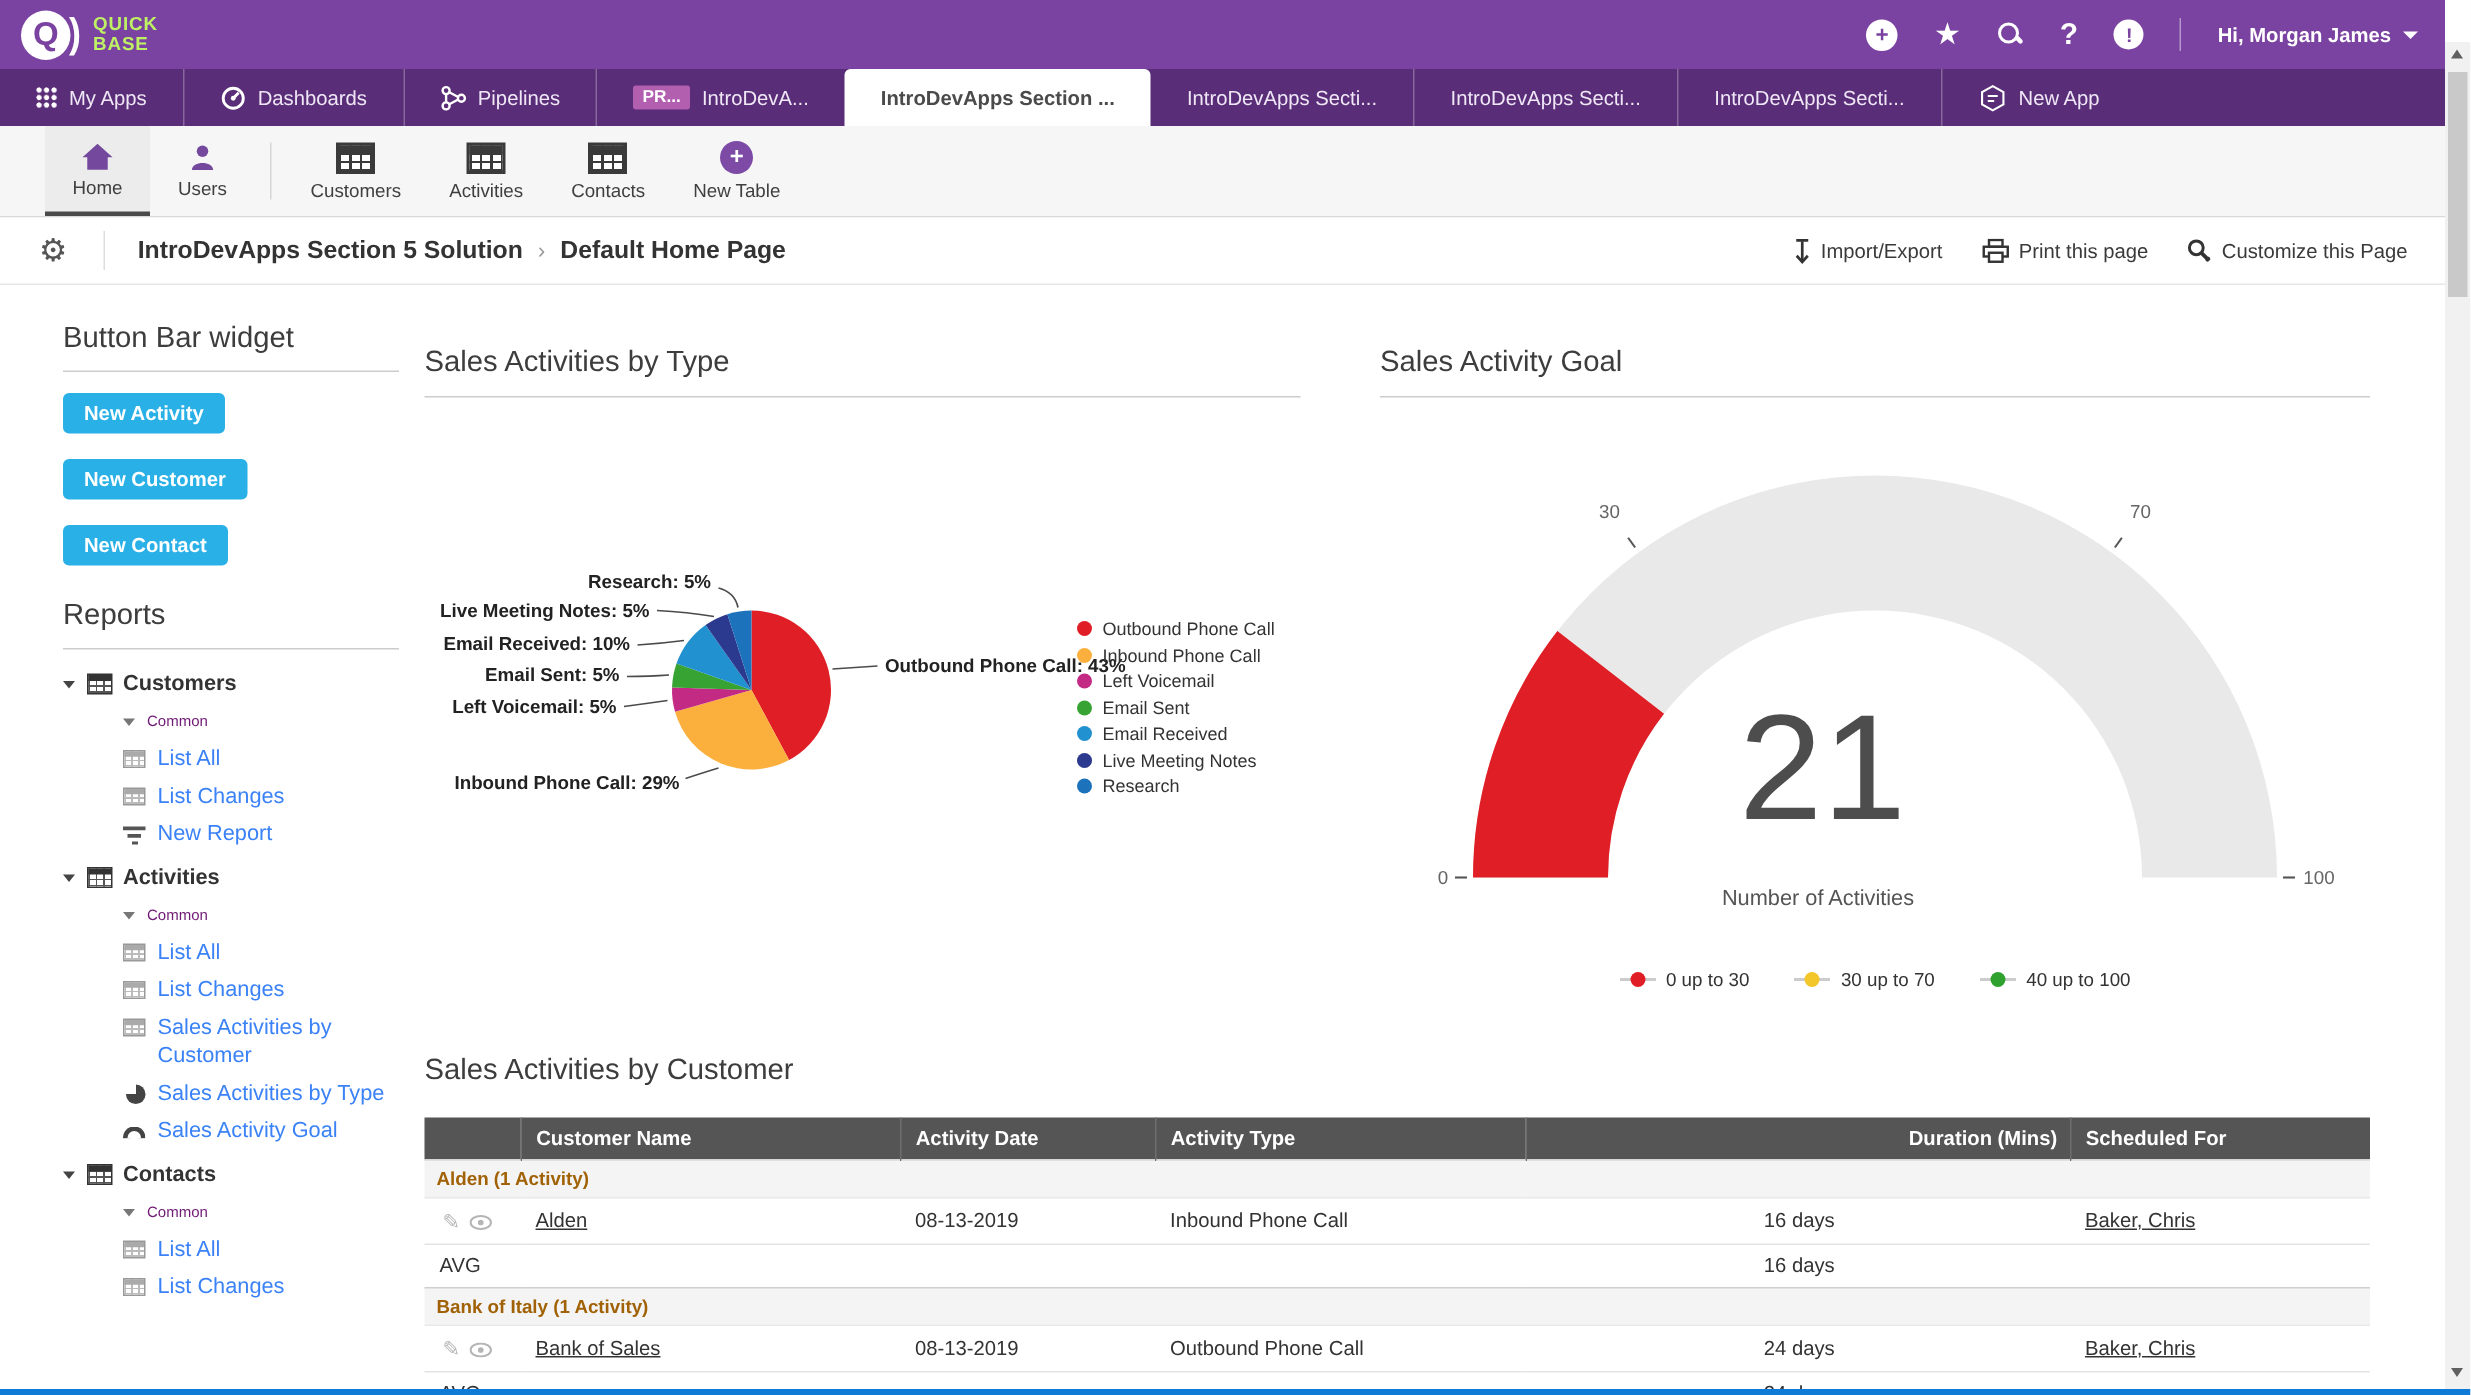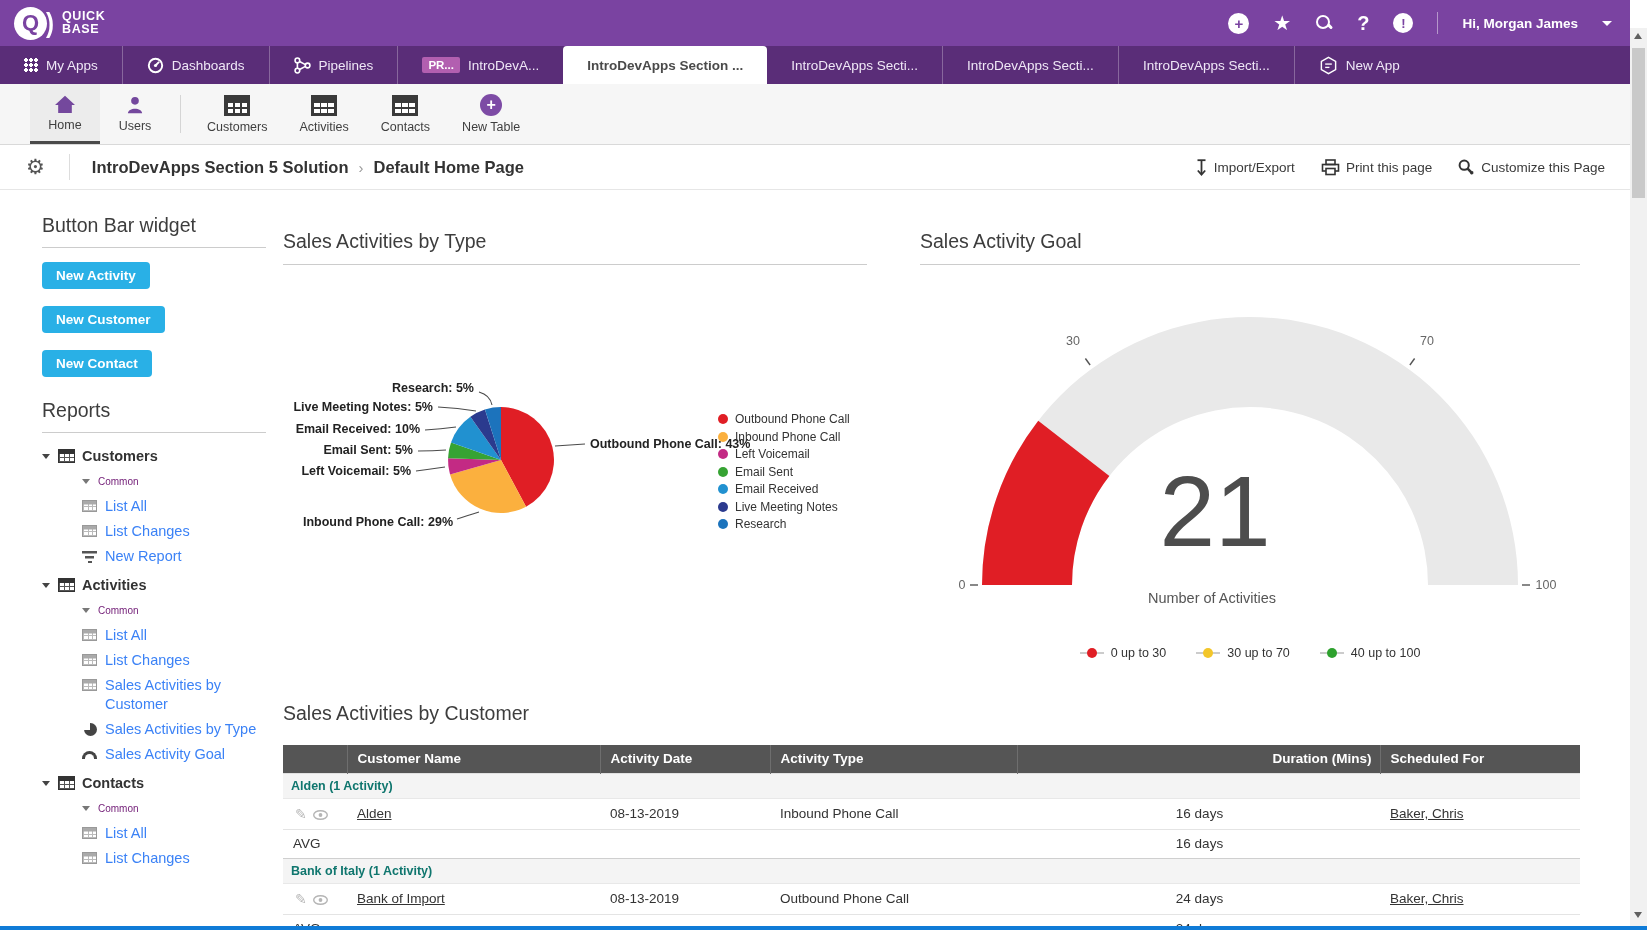--- a/index.html
+++ b/index.html
@@ -7,37 +7,37 @@
     font-family:"Liberation Sans", sans-serif; color:#333; }
   .screen { position:relative; width:1647px; height:930px; background:#fff; }
 
   
   .topbar { position:absolute; left:0; top:0; width:1630px; height:46px;
     background:#7a43a1; display:flex; align-items:center; padding:0 18px 0 14px; }
   .logo { display:flex; align-items:center; gap:2px; }
   .logo-disc { width:33px; height:33px; border-radius:50%; background:#fff; color:#7a43a1;
     font-weight:bold; font-size:22px; display:flex; align-items:center; justify-content:center; }
   .logo-paren { color:#fff; font-size:24px; font-weight:bold; margin-left:-3px; transform:scaleY(1.15); }
-  .logo-text { color:#ffffff; font-weight:bold; font-size:12.5px; line-height:13px;
+  .logo-text { color:#bef264; font-weight:bold; font-size:12.5px; line-height:13px;
     letter-spacing:0.6px; margin-left:6px; }
   .top-actions { margin-left:auto; display:flex; align-items:center; gap:24px; }
   .cicon { color:#fff; }
   .ic-circle { width:21px; height:21px; border-radius:50%; background:#fff; color:#7a43a1;
     display:flex; align-items:center; justify-content:center; font-weight:bold; font-size:15px; }
   .ic-star { font-size:20px; line-height:20px; }
   .ic-search { position:relative; width:18px; height:18px; display:inline-block; }
   .ic-search::before { content:""; position:absolute; left:1px; top:1px; width:10px; height:10px;
     border:2.6px solid #fff; border-radius:50%; }
   .ic-search::after { content:""; position:absolute; left:12px; top:11px; width:6px; height:2.8px;
     background:#fff; border-radius:2px; transform:rotate(45deg); }
   .ic-help { font-size:20px; font-weight:bold; }
   .ic-alert { width:20px; height:20px; border-radius:50%; background:#fff; color:#7a43a1;
     display:flex; align-items:center; justify-content:center; font-weight:bold; font-size:13px; }
   .top-divider { width:1px; height:22px; background:rgba(255,255,255,.45); }
-  .greeting { color:#fff; font-size:13.5px; font-weight:bold; display:flex; align-items:center; gap:24px; }
+  .greeting { color:#fff; font-size:13.5px; font-weight:bold; display:flex; align-items:center; gap:8px; }
   .caret-down-w { width:0; height:0; border-left:5px solid transparent; border-right:5px solid transparent;
     border-top:5px solid #fff; }
 
   
   .tabbar { position:absolute; left:0; top:46px; width:1630px; height:38px;
     background:#5a2d78; display:flex; align-items:stretch; }
   .tab { display:flex; align-items:center; gap:8px; padding:0 24px; color:#efe7f6;
     font-size:13.5px; white-space:nowrap; cursor:pointer; }
   .tab.sep { border-left:1px solid rgba(255,255,255,.28); }
   .tab.active { background:#fff; color:#4a4a4a; border-radius:4px 4px 0 0; font-weight:bold; }
@@ -146,21 +146,21 @@
   .legend-line .legend-dot { margin:0; }
 
   
   .table-section { position:absolute; left:283px; top:512px; width:1297px; }
   .table-section .panel-title { margin-bottom:20px; }
   table.acts { border-collapse:collapse; table-layout:fixed; width:1297px; font-size:13.5px; }
   table.acts th { background:#555; color:#fff; font-weight:bold; text-align:left; height:28px;
     padding:0 10px; border-right:1px solid #6e6e6e; }
   table.acts th:last-child { border-right:none; }
   table.acts th.num { text-align:right; }
-  tr.group-row td { background:#f4f4f4; font-weight:bold; font-size:12.5px; color:#0f766e;
+  tr.group-row td { background:#f4f4f4; font-weight:bold; font-size:12.5px; color:#a16207;
     height:25px; padding:0 0 0 8px; border-bottom:1px solid #e8e8e8; border-top:1px solid #e0e0e0; }
   tr.data-row td { height:31px; border-bottom:1px solid #e4e4e4; padding:0 10px; color:#333; }
   tr.avg-row td { height:29px; border-bottom:1px solid #cfcfcf; padding:0 10px; color:#333; }
   td.icons-cell { padding:0 0 0 12px !important; white-space:nowrap; }
   td.num, th.num { text-align:center; padding-right:8px !important; }
   .tlink { color:#333; text-decoration:underline; cursor:pointer; }
   .pencil { color:#b5b5b5; font-size:14px; display:inline-block; margin-right:6px; cursor:pointer; }
   .eye-svg { vertical-align:-1px; cursor:pointer; }
 
   
@@ -554,21 +554,21 @@
           <tr class="group-row">
             <td colspan="6">Bank of Italy (1 Activity)</td>
           </tr>
           <tr class="data-row">
             <td class="icons-cell">
               <span class="pencil">✎</span><svg class="eye-svg" width="15" height="10" viewBox="0 0 15 10">
                   <ellipse cx="7.5" cy="5" rx="6.8" ry="4.3" fill="none" stroke="#b5b5b5" stroke-width="1.4"></ellipse>
                   <circle cx="7.5" cy="5" r="1.9" fill="#b5b5b5"></circle>
                 </svg>
             </td>
-            <td><a class="tlink">Bank of Import</a></td>
+            <td><a class="tlink">Bank of Sales</a></td>
             <td>08-13-2019</td>
             <td>Outbound Phone Call</td>
             <td class="num">24 days</td>
             <td><a class="tlink">Baker, Chris</a></td>
           </tr>
           <tr class="avg-row">
             <td colspan="4">AVG</td>
             <td class="num">24 days</td>
             <td></td>
           </tr>

